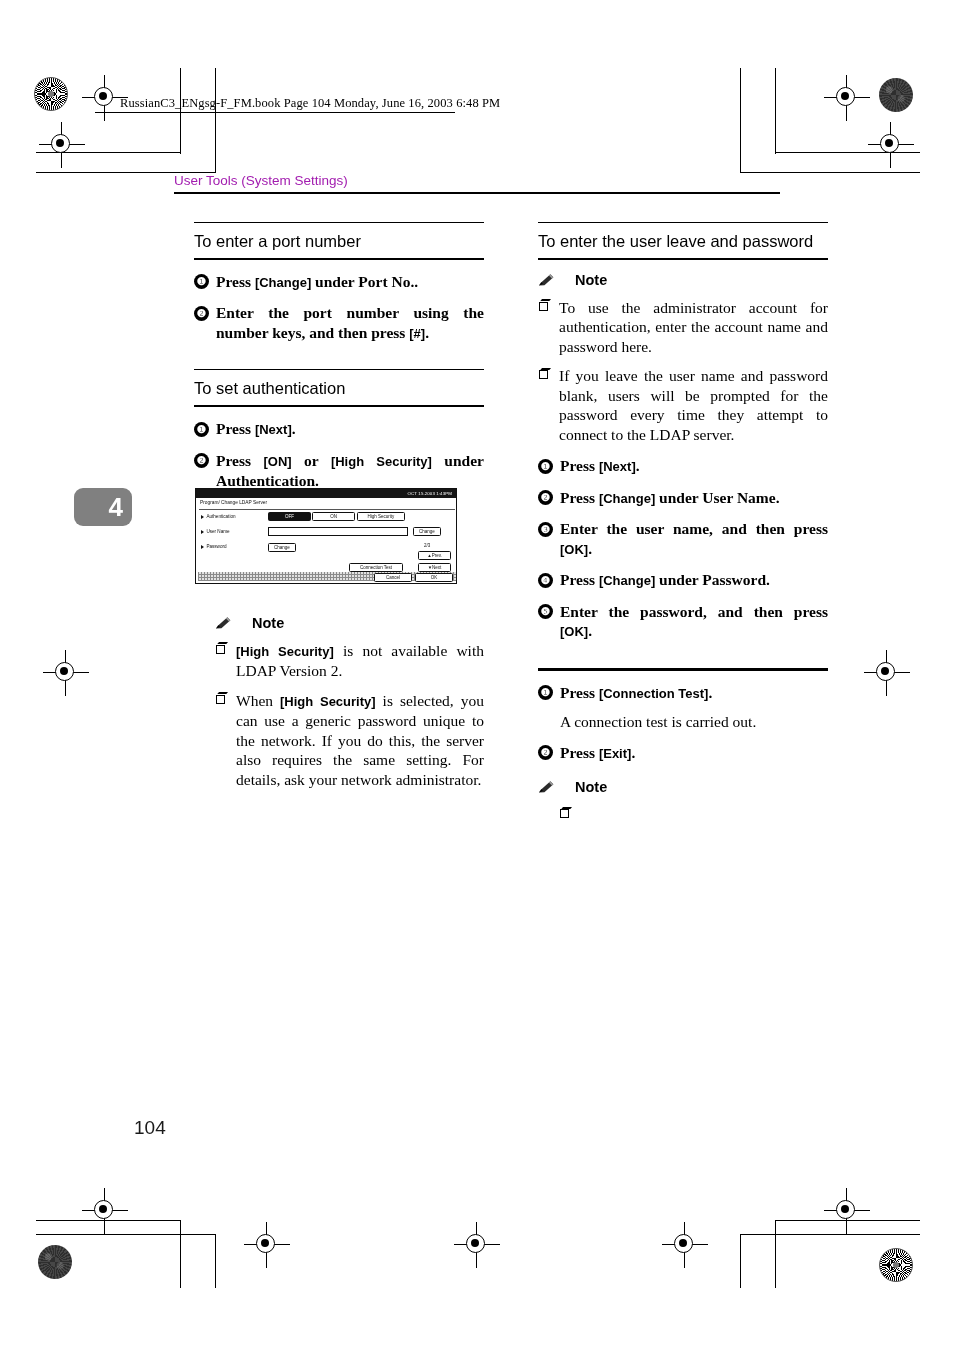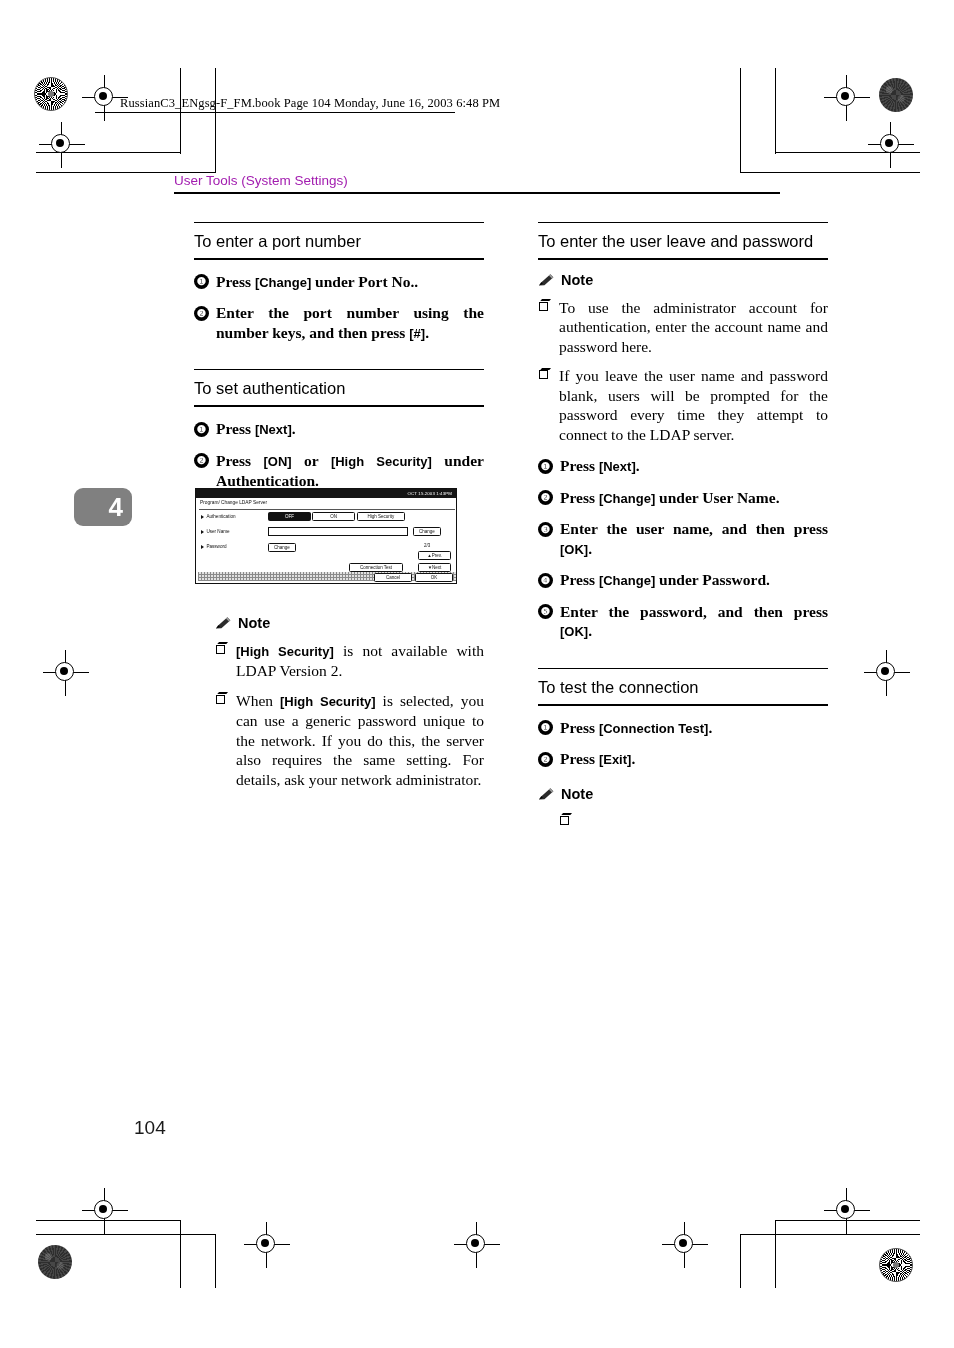--- a/index.html
+++ b/index.html
@@ -194,21 +194,21 @@
   }
 
   
   .note-head {
     margin-top: 16px;
     font-family: "Liberation Sans", sans-serif;
     font-size: 14.5px;
     font-weight: 700;
     display: flex;
     align-items: center;
-    gap: 6px;
+    gap: 20px;
   }
   .pencil-icon { display: inline-block; width: 17px; height: 14px; }
   .note-list { margin: 0; padding: 0; list-style: none; }
   .note-item {
     position: relative;
     padding-left: 21px;
     margin-top: 10px;
     font-family: "Liberation Serif", serif;
     font-size: 15.5px;
     line-height: 19.5px;
@@ -561,28 +561,28 @@
         </li>
         <li class="step">
           <span class="num">❺</span>
           <span>Enter the password, and then press <span class="key">[OK]</span>.</span>
         </li>
       </ol>
     </div>
 
     <div class="sec" style="margin-top:26px;">
       <div class="sec-rule-top"></div>
-      <div class="sec-title">To test the connection</div>
       <div class="sec-rule-bot"></div>
 
       <ol class="steps">
         <li class="step">
           <span class="num">❶</span>
           <span>Press <span class="key">[Connection Test]</span>.</span>
         </li>
+        <li class="step-sub">A connection test is carried out.</li>
         <li class="step">
           <span class="num">❷</span>
           <span>Press <span class="key">[Exit]</span>.</span>
         </li>
       </ol>
 
       <div>
         <div class="note-head">
           <span class="pencil-icon">
             <svg viewBox="0 0 17 14" width="17" height="14">

